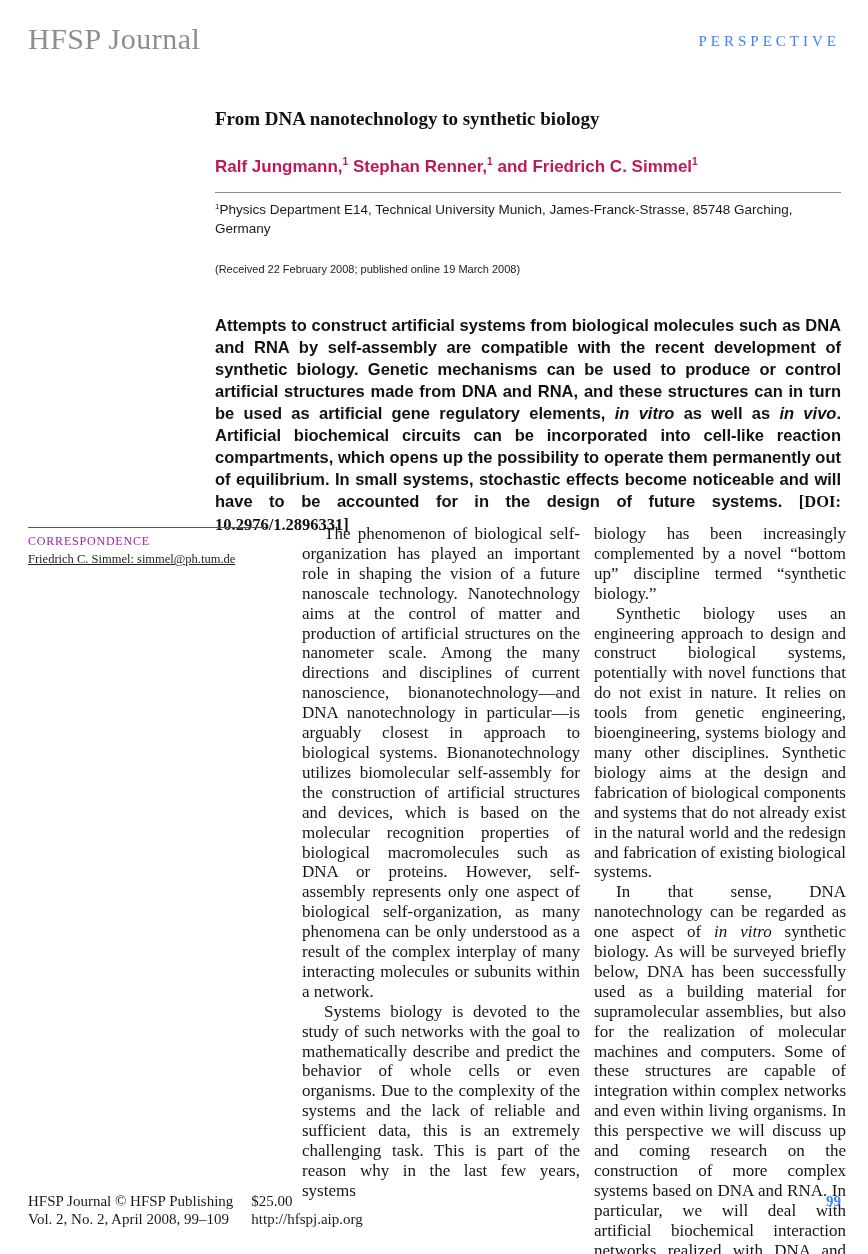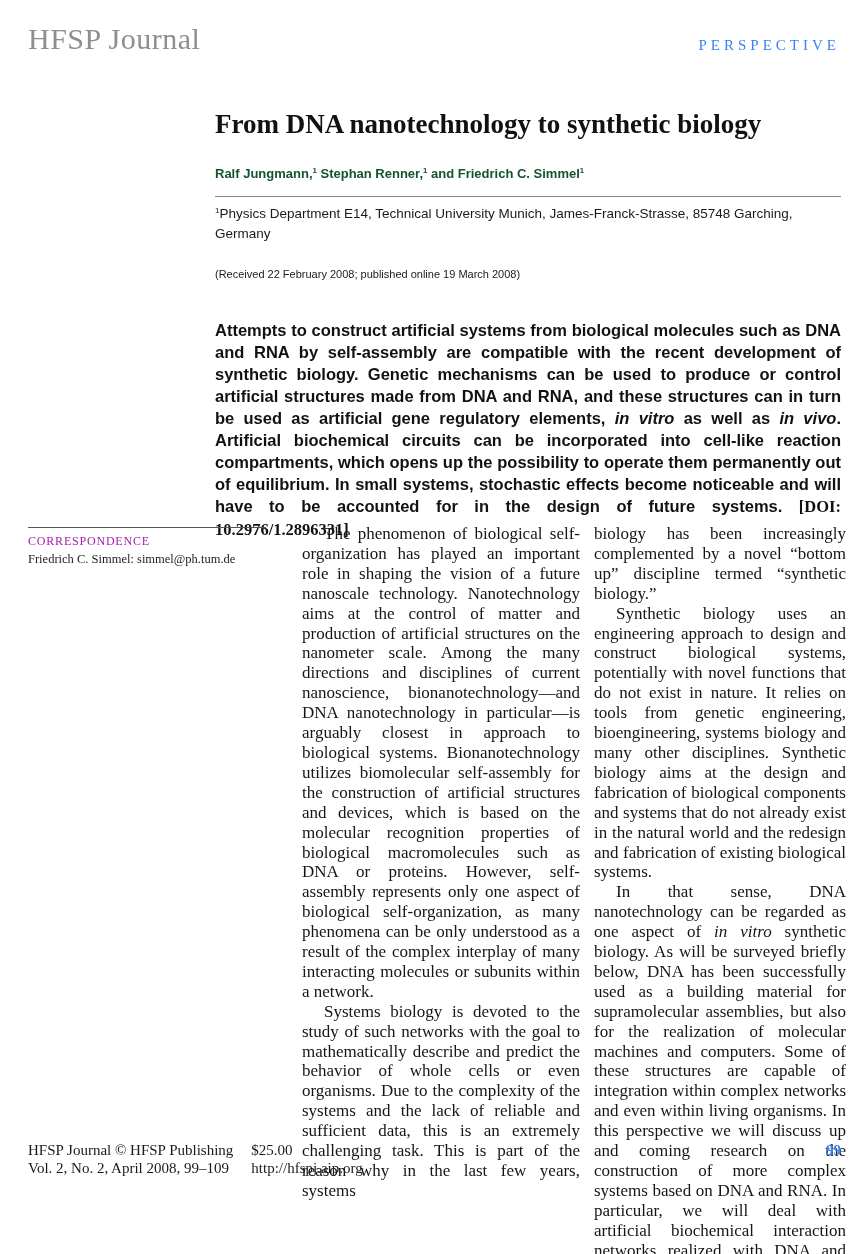--- a/index.html
+++ b/index.html
@@ -8,46 +8,46 @@
     width:868px;height:1254px;
     background:#ffffff;
     overflow:hidden;
     font-family:"Liberation Serif",serif;
     color:#111111;
     box-sizing:border-box;
   }
   
   .masthead{
     position:absolute;top:24px;left:28px;right:28px;
-    display:flex;justify-content:space-between;align-items:flex-end;
+    display:flex;justify-content:space-between;align-items:center;
   }
   .journal-logo{
     font-family:"Liberation Serif",serif;
     font-size:30px;letter-spacing:0.5px;
     color:#8e8e8e;line-height:1;
   }
   .article-type{
     font-family:"Liberation Serif",serif;
     font-size:15px;letter-spacing:4px;
     color:#3b82f6;padding-top:4px;
   }
   
   .title-block{
     position:absolute;left:215px;top:108px;width:626px;
   }
   .article-title{
     margin:0;
     font-family:"Liberation Serif",serif;
-    font-weight:bold;font-size:27px;line-height:1.2;
+    font-weight:bold;font-size:19px;line-height:1.2;
     color:#111;
   }
   .authors{
     margin-top:26px;
     font-family:"Liberation Sans",sans-serif;
-    font-weight:bold;font-size:13px;color:#14532d;
+    font-weight:bold;font-size:17px;color:#be185d;
   }
   .authors-rule{
     border:none;border-top:1px solid #8a8a8a;
     margin:15px 0 7px 0;height:0;
   }
   .affiliation{
     font-family:"Liberation Sans",sans-serif;
     font-size:13.5px;line-height:1.45;color:#1a1a1a;
     max-width:590px;
   }
@@ -77,36 +77,36 @@
     border:none;border-top:1.5px solid #555;
     margin:3px 0 6px 0;width:238px;height:0;
   }
   .corr-heading{
     font-family:Liberation Serif, serif;
     font-size:12px;letter-spacing:0.8px;color:#a21caf;
   }
   .corr-contact{
     margin-top:3px;
     font-family:"Liberation Serif",serif;
-    font-size:12.5px;color:#222;
+    font-size:12.5px;color:#222;text-decoration:underline;
   }
   .bodycol{
     font-family:"Liberation Serif",serif;
     font-size:17px;line-height:19.9px;
     text-align:justify;color:#151515;
     hyphens:auto;-webkit-hyphens:auto;
   }
   .col1{width:278px;flex:0 0 278px;margin-right:14px;}
   .col2{width:252px;flex:0 0 252px;}
   .bodycol p{margin:0;}
   .bodycol p.indent{text-indent:22px;}
   .bodycol p.no-indent{text-indent:0;}
   
   .footer{
-    position:absolute;left:28px;right:27px;top:1142px;
+    position:absolute;left:28px;right:27px;top:1193px;
     display:flex;align-items:flex-start;
     font-family:"Liberation Serif",serif;
     font-size:15px;line-height:17.5px;color:#1a1a1a;justify-content:space-between;
   }
   .foot-block{white-space:nowrap;}
   .foot-mid{margin-left:18px;}
   .page-number{
     margin-left:auto;font-weight:bold;font-size:15px;color:#3b82f6;
   }
 </style>

